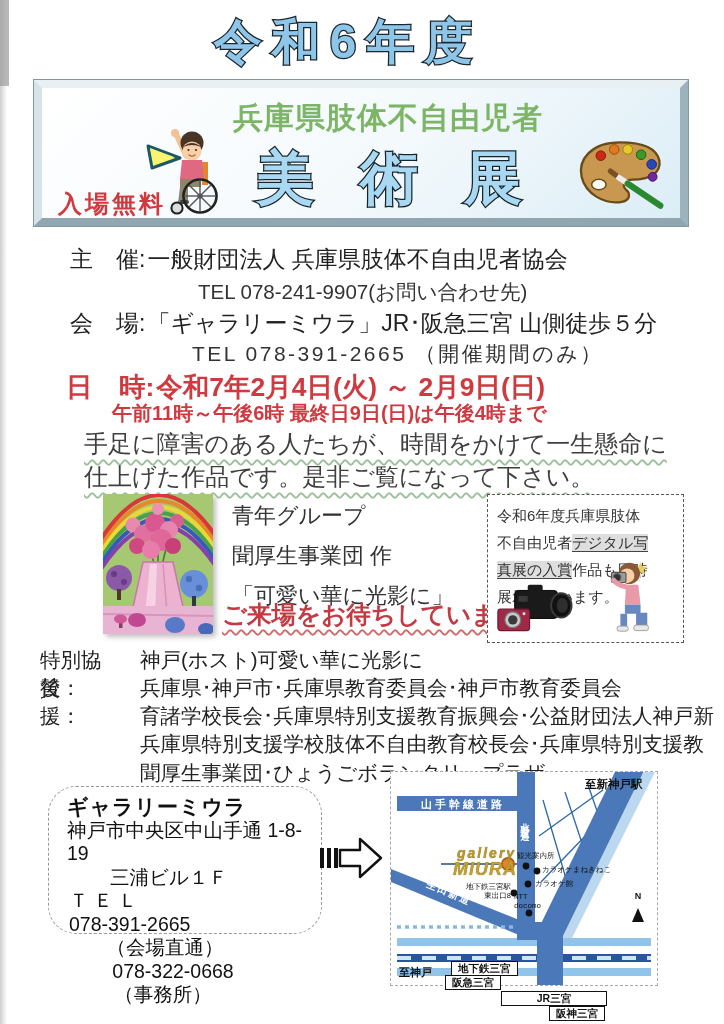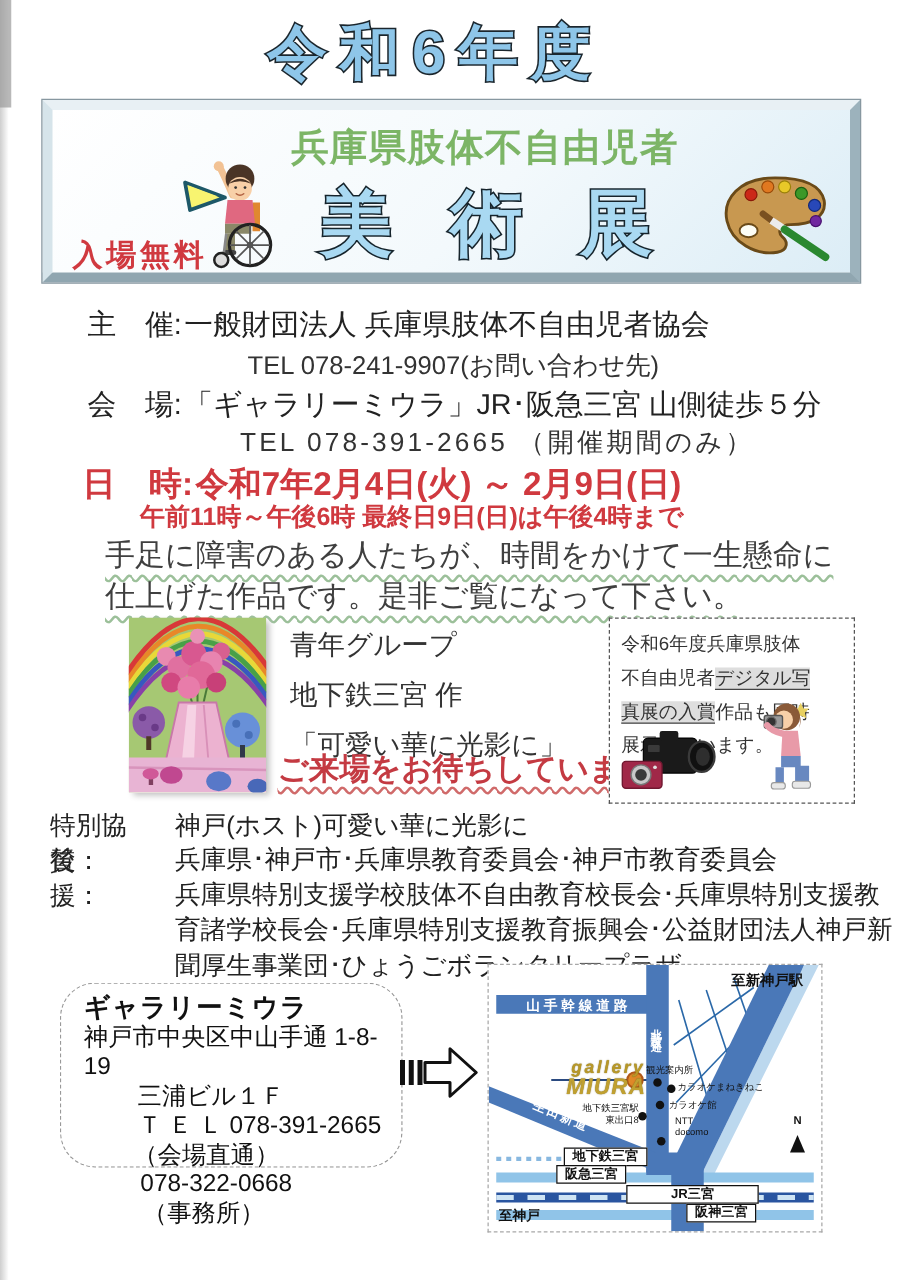--- a/index.html
+++ b/index.html
@@ -67,21 +67,21 @@
   .sp-label{width:100px;flex:0 0 100px;}
   .sp1{top:646px;}
   .sp2{top:674px;}
   .sp-lines div{line-height:28.2px;white-space:nowrap;}
 
   
   .gallery-box{left:48px;top:786px;width:274px;height:148px;border:1.6px dashed #999;border-radius:28px;
     box-sizing:border-box;padding:8px 14px 0 18px;font-size:19.5px;color:#111;line-height:23.5px;}
   .g-name{font-size:21px;font-weight:bold;letter-spacing:1px;}
   .g-right{text-align:center;}
-  .g-tel{display:flex;justify-content:flex-end;padding:0 2px 0 2px;}
+  .g-tel{display:flex;justify-content:flex-end;padding:0 2px 0 2px;flex-direction:column;}
   .g-tel-label{letter-spacing:5px;}
   .pr36{padding-right:36px;}.pr48{padding-right:44px;}.pr28{padding-right:28px;}.pr52{padding-right:48px;}
 
   .arrow{left:320px;top:832px;width:64px;height:52px;}
 
   
   .map-box{left:390px;top:771px;width:266px;height:213px;border:1px dashed #a8a8a8;box-sizing:content-box;background:#fff;}
   .map-box svg{position:absolute;left:0;top:0;}
   .ml{position:absolute;white-space:nowrap;}
   .ml-white{color:#fff;font-weight:bold;}
@@ -90,23 +90,23 @@
   .ml-kitanozaka{left:127px;top:44px;font-size:9px;writing-mode:vertical-rl;letter-spacing:3px;}
   .ml-kencho{left:2px;top:86px;font-size:9.5px;transform:rotate(23deg);}
   .ml-ikuta{left:34px;top:114px;font-size:10px;transform:rotate(23deg);letter-spacing:2px;}
   .ml-glogo1{left:66px;top:73px;font-size:14px;font-weight:bold;font-style:italic;color:#b89828;letter-spacing:2px;text-shadow:0 0 1px #70601a;}
   .ml-glogo2{left:62px;top:87px;font-size:18px;font-weight:bold;font-style:italic;color:#c0a030;letter-spacing:1px;text-shadow:0 0 1px #70601a;}
   .poi{font-size:7.5px;color:#111;line-height:8.5px;}
   .poi-tourist{left:126px;top:80px;}
   .poi-neko{left:151px;top:94px;}
   .poi-kan{left:144px;top:108px;}
   .poi-exit{left:58px;top:111px;width:62px;text-align:right;}
-  .poi-ntt{left:149px;top:121px;}
+  .poi-ntt{left:123px;top:121px;font-family:Liberation Mono, monospace;}
   .sta{font-size:10.5px;font-weight:bold;color:#111;background:#fff;border:1.5px solid #111;
-    padding:0 6px;line-height:13px;}
+    padding:0 6px;line-height:13px;margin-top:43px;}
   .sta-subway{left:60px;top:146px;}
   .sta-hankyu{left:54px;top:160px;}
   .sta-jr{left:110px;top:176px;width:92px;text-align:center;}
   .sta-hanshin{left:158px;top:191px;}
   .ml-kobe{left:8px;top:193px;font-size:11px;font-weight:bold;color:#111;}
   .ml-compassN{left:238px;top:119px;width:18px;text-align:center;font-size:9px;font-weight:bold;color:#111;}
 </style>
 </head>
 <body>
 
@@ -218,21 +218,21 @@
     <rect x="0" y="112" width="110" height="28" fill="#e8b4d4"></rect>
     <line x1="0" y1="120" x2="110" y2="122" stroke="#d894bc" stroke-width="2"></line>
     <ellipse cx="34" cy="126" rx="9" ry="7" fill="#c04890"></ellipse>
     <rect x="16" y="127" width="3.5" height="7" fill="#804060"></rect>
     <ellipse cx="17.5" cy="125" rx="6.5" ry="4.5" fill="#d05898"></ellipse>
     <ellipse cx="72" cy="131" rx="10" ry="8" fill="#5878c8"></ellipse>
     <ellipse cx="103" cy="135" rx="8" ry="6" fill="#4868b8"></ellipse>
   </svg>
 
   <div class="abs cap c1">青年グループ</div>
-  <div class="abs cap c2">地下鉄三宮 作</div>
+  <div class="abs cap c2">聞厚生事業団 作</div>
   <div class="abs cap c3">「可愛い華に光影に」</div>
   <div class="abs welcome">ご来場をお待ちしています</div>
 
   <div class="abs photo-box">
     <div class="pb-text">
       <div>令和6年度兵庫県肢体</div>
       <div><span>不自由児者</span><span class="hl">デジタル写</span></div>
       <div><span class="hl">真展の入賞</span><span>作品も同時</span></div>
       <div>展示しています。</div>
     </div>
@@ -264,22 +264,22 @@
   </div>
 
   <div class="abs sp-row sp1">
     <div class="sp-label">特別協賛：</div>
     <div>神戸(ホスト)可愛い華に光影に</div>
   </div>
   <div class="abs sp-row sp2">
     <div class="sp-label">後　　援：</div>
     <div class="sp-lines">
       <div>兵庫県･神戸市･兵庫県教育委員会･神戸市教育委員会</div>
+      <div>育諸学校長会･兵庫県特別支援教育振興会･公益財団法人神戸新</div>
       <div>兵庫県特別支援学校肢体不自由教育校長会･兵庫県特別支援教</div>
-      <div>育諸学校長会･兵庫県特別支援教育振興会･公益財団法人神戸新</div>
       <div>聞厚生事業団･ひょうごボランタリープラザ</div>
     </div>
   </div>
 
   <div class="abs gallery-box">
     <div class="g-name">ギャラリーミウラ</div>
     <div>神戸市中央区中山手通 1-8-19</div>
     <div class="g-right pr36">三浦ビル１Ｆ</div>
     <div class="g-tel">
       <span class="g-tel-label">ＴＥＬ</span>

